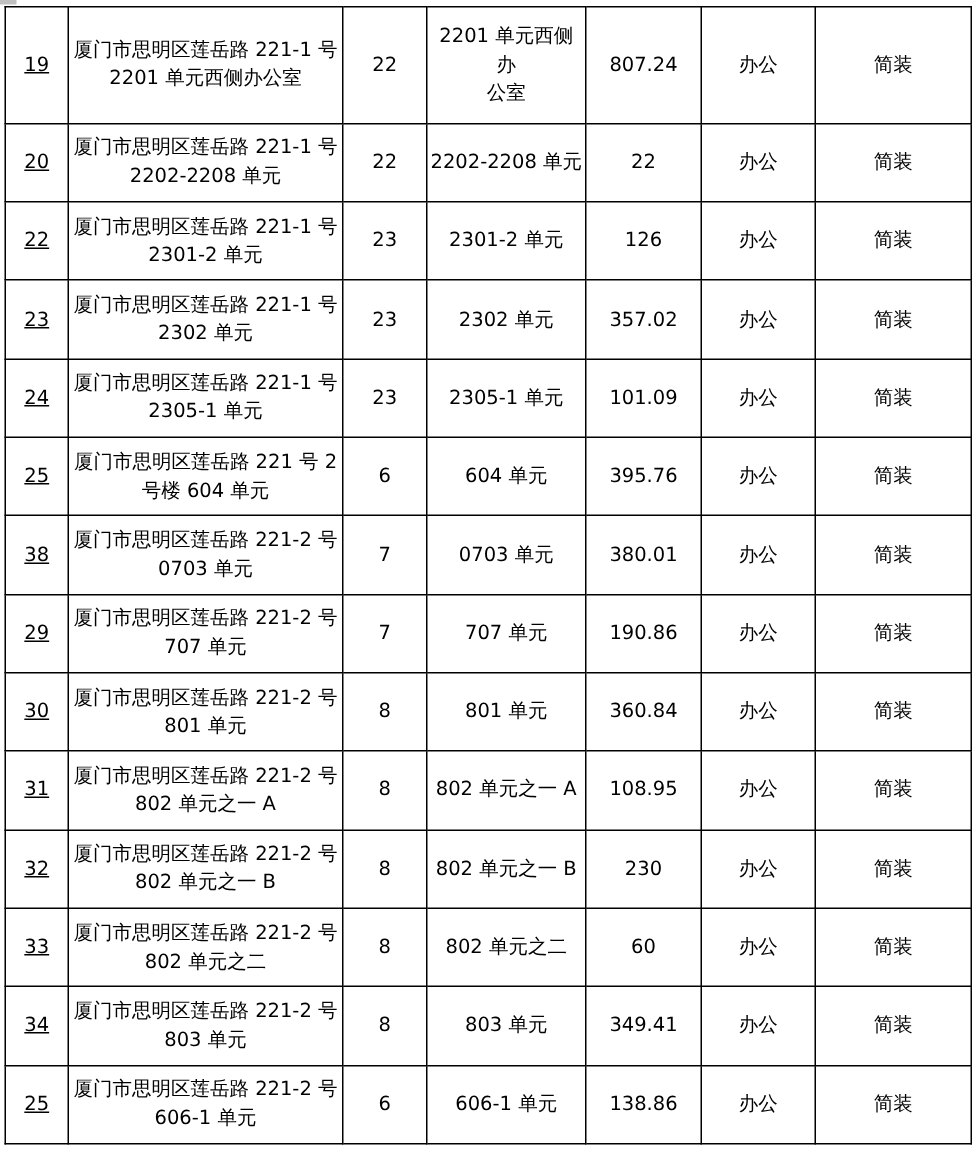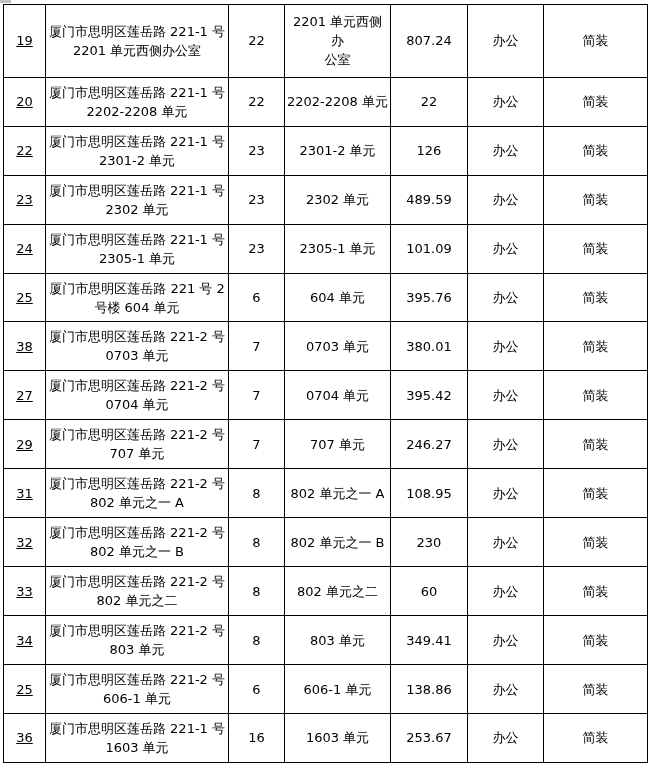--- a/index.html
+++ b/index.html
@@ -100,21 +100,21 @@
       <td class="c-use">办公</td>
       <td class="c-decoration">简装</td>
     </tr>
 
     <tr>
       <td class="c-no">23</td>
       <td class="c-address">厦门市思明区莲岳路 221-1 号
 2302 单元</td>
       <td class="c-floor">23</td>
       <td class="c-unit">2302 单元</td>
-      <td class="c-area">489.59</td>
+      <td class="c-area">357.02</td>
       <td class="c-use">办公</td>
       <td class="c-decoration">简装</td>
     </tr>
 
     <tr>
       <td class="c-no">24</td>
       <td class="c-address">厦门市思明区莲岳路 221-1 号
 2305-1 单元</td>
       <td class="c-floor">23</td>
       <td class="c-unit">2305-1 单元</td>
@@ -138,43 +138,43 @@
       <td class="c-no">38</td>
       <td class="c-address">厦门市思明区莲岳路 221-2 号
 0703 单元</td>
       <td class="c-floor">7</td>
       <td class="c-unit">0703 单元</td>
       <td class="c-area">380.01</td>
       <td class="c-use">办公</td>
       <td class="c-decoration">简装</td>
     </tr>
 
-    <tr>
-      <td class="c-no">27</td>
-      <td class="c-address">厦门市思明区莲岳路 221-2 号
-0704 单元</td>
-      <td class="c-floor">7</td>
-      <td class="c-unit">0704 单元</td>
-      <td class="c-area">395.42</td>
-      <td class="c-use">办公</td>
-      <td class="c-decoration">简装</td>
-    </tr>
 
 
     <tr>
       <td class="c-no">29</td>
       <td class="c-address">厦门市思明区莲岳路 221-2 号
 707 单元</td>
       <td class="c-floor">7</td>
       <td class="c-unit">707 单元</td>
-      <td class="c-area">246.27</td>
-      <td class="c-use">办公</td>
-      <td class="c-decoration">简装</td>
-    </tr>
-
+      <td class="c-area">190.86</td>
+      <td class="c-use">办公</td>
+      <td class="c-decoration">简装</td>
+    </tr>
+
+    <tr>
+      <td class="c-no">30</td>
+      <td class="c-address">厦门市思明区莲岳路 221-2 号
+801 单元</td>
+      <td class="c-floor">8</td>
+      <td class="c-unit">801 单元</td>
+      <td class="c-area">360.84</td>
+      <td class="c-use">办公</td>
+      <td class="c-decoration">简装</td>
+    </tr>
 
     <tr>
       <td class="c-no">31</td>
       <td class="c-address">厦门市思明区莲岳路 221-2 号
 802 单元之一 A</td>
       <td class="c-floor">8</td>
       <td class="c-unit">802 单元之一 A</td>
       <td class="c-area">108.95</td>
       <td class="c-use">办公</td>
       <td class="c-decoration">简装</td>
@@ -217,26 +217,16 @@
       <td class="c-no">25</td>
       <td class="c-address">厦门市思明区莲岳路 221-2 号
 606-1 单元</td>
       <td class="c-floor">6</td>
       <td class="c-unit">606-1 单元</td>
       <td class="c-area">138.86</td>
       <td class="c-use">办公</td>
       <td class="c-decoration">简装</td>
     </tr>
 
-    <tr>
-      <td class="c-no">36</td>
-      <td class="c-address">厦门市思明区莲岳路 221-1 号
-1603 单元</td>
-      <td class="c-floor">16</td>
-      <td class="c-unit">1603 单元</td>
-      <td class="c-area">253.67</td>
-      <td class="c-use">办公</td>
-      <td class="c-decoration">简装</td>
-    </tr>
   </tbody>
   </table>
 
 </div>
 
 </body></html>

